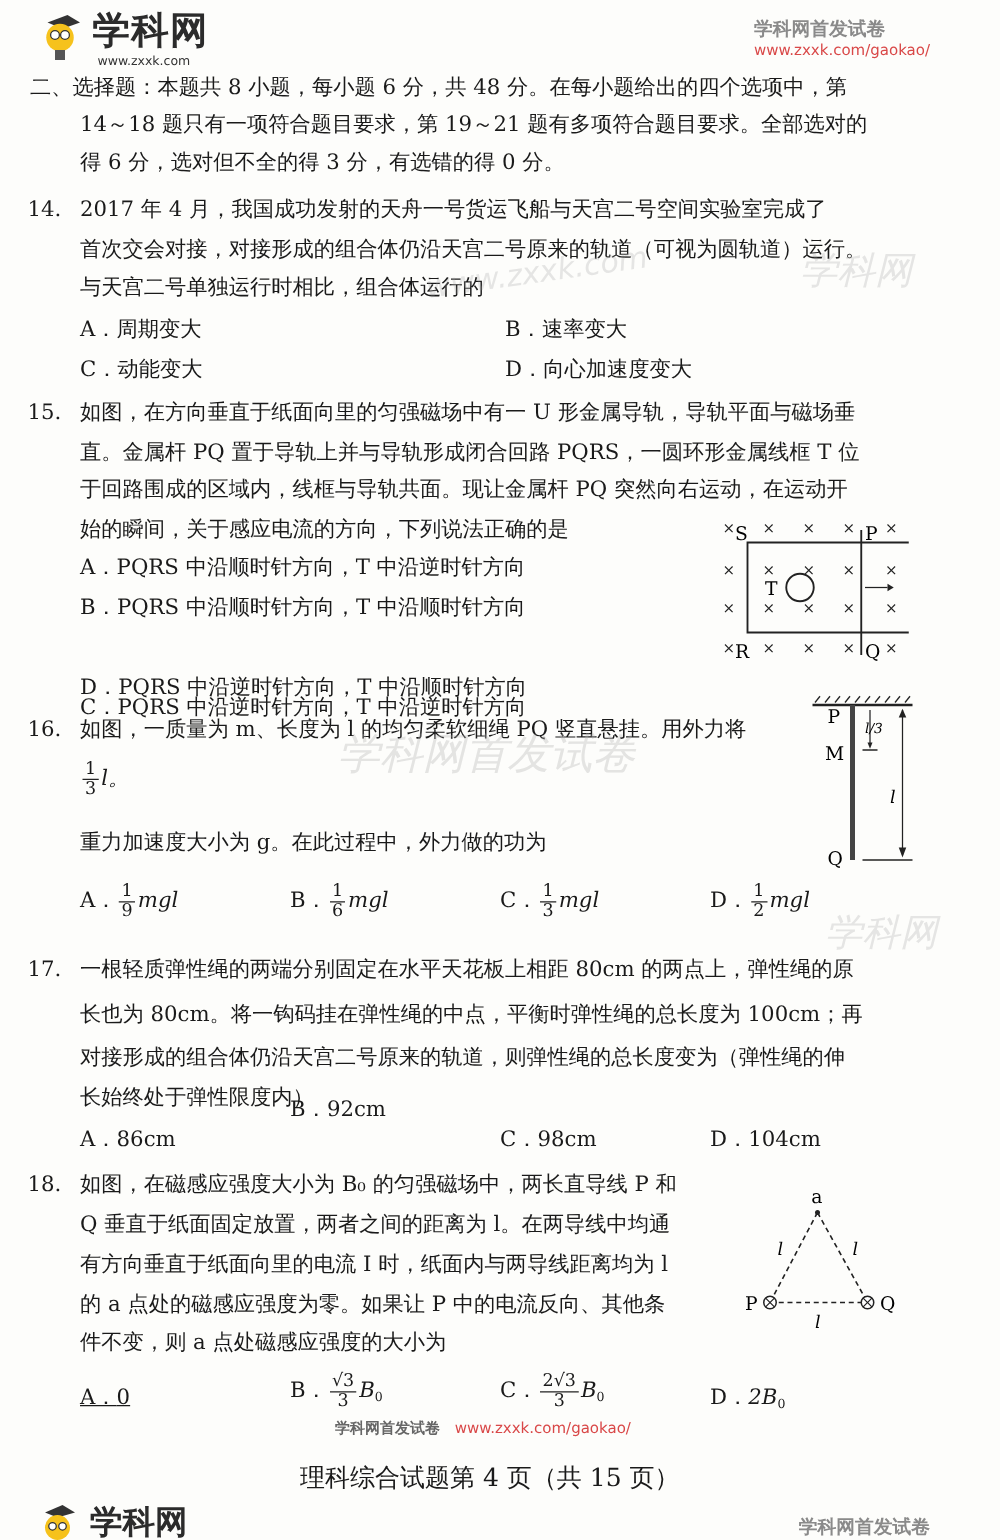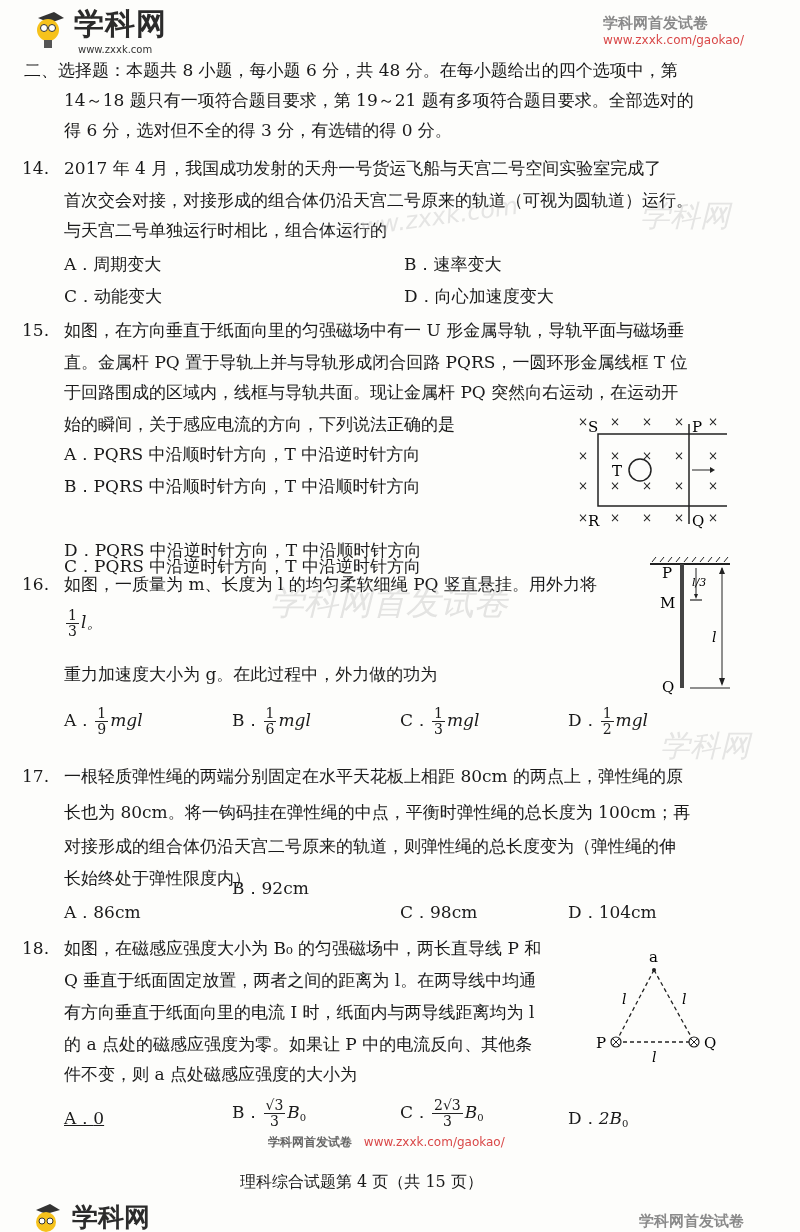--- a/index.html
+++ b/index.html
@@ -200,21 +200,21 @@
     <text x="36" y="58" font-size="14" font-style="italic">l</text>
     <text x="96" y="58" font-size="14" font-style="italic">l</text>
     <text x="66" y="116" font-size="14" font-style="italic">l</text>
   </svg>
 </div>
 
 <div class="abs" style="left:268px; top:1134px; font-family:'DejaVu Sans',sans-serif; font-size:12px; white-space:nowrap;">
   <span style="color:#666; font-weight:bold;">学科网首发试卷</span>
   <span style="color:#d94848; margin-left:8px;">www.zxxk.com/gaokao/</span>
 </div>
-<div class="abs line" style="left:240px; top:1170px; font-size:16px;">理科综合试题第 4 页（共 15 页）</div>
+<div class="abs line" style="left:240px; top:1170px; font-size:20px;">理科综合试题第 4 页（共 15 页）</div>
 
 <div class="abs" style="left:28px; top:1198px; width:160px; height:34px;">
   <svg style="position:absolute; left:4px; top:6px;" width="30" height="28" viewBox="0 0 30 28">
     <polygon points="4,6 18,0 28,6 14,10" fill="#333"></polygon>
     <circle cx="14" cy="18" r="10" fill="#f6c21c"></circle>
     <circle cx="10" cy="17" r="3" fill="#fff" stroke="#333"></circle>
     <circle cx="18" cy="17" r="3" fill="#fff" stroke="#333"></circle>
   </svg>
   <div style="position:absolute; left:44px; top:2px; font-family:'DejaVu Sans',sans-serif; font-weight:bold; font-size:26px; color:#2b2b2b;">学科网</div>
 </div>

